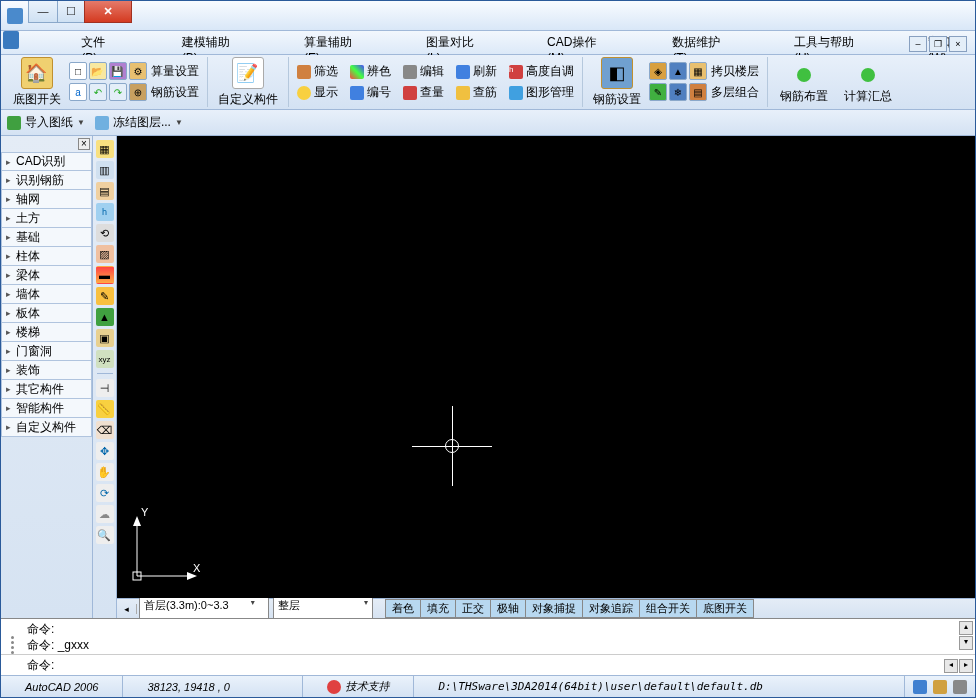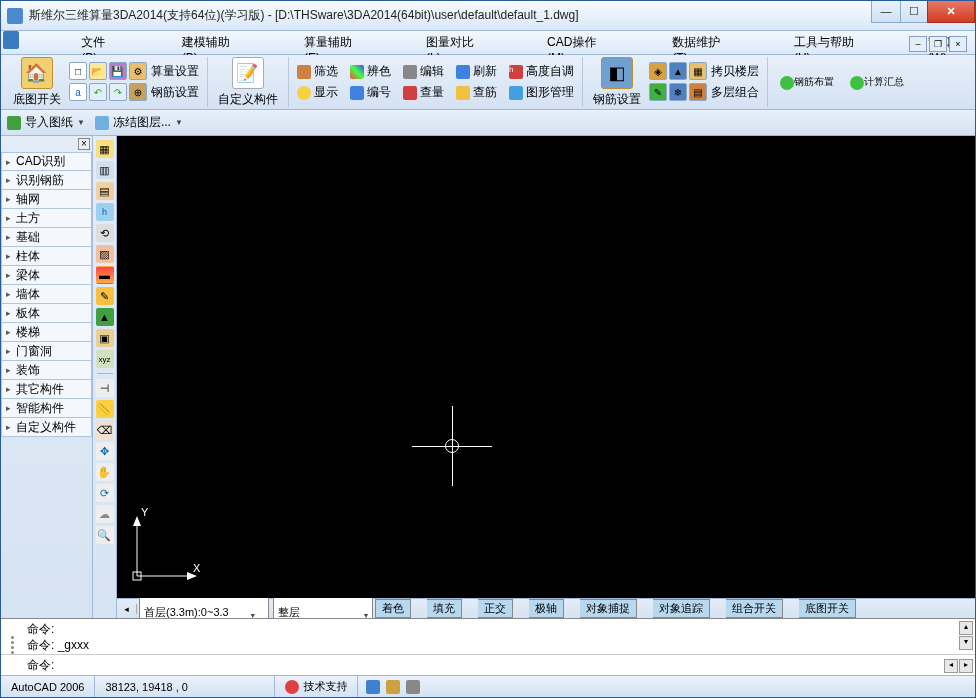--- a/index.html
+++ b/index.html
@@ -25,21 +25,21 @@
 
 .ribbon { background: linear-gradient(to bottom, #e8f0fa, #d4e2f3); border-bottom: 1px solid #a0b8d8; display: flex; align-items: stretch; padding: 2px 2px; height:55px;}
 .ribbon-group { display: flex; align-items: center; border-right: 1px solid #b5c8dd; padding: 0 4px; }
 .big-btn { display: flex; flex-direction: column; align-items: center; padding: 2px 6px; font-size: 12px; cursor: pointer; min-width:48px;}
 .big-btn .bicon { width: 32px; height: 32px; background: #f0d070; border: 1px solid #c09030; border-radius: 3px; margin-bottom: 2px; display:flex;align-items:center;justify-content:center; font-size:18px;}
 .small-row{display:flex;flex-direction:column;gap:2px;padding:2px 2px;}
 .small-btns{display:flex;gap:2px;}
 .sbtn{width:18px;height:18px;border:1px solid #8aa8ca;background:#e4eef8;border-radius:2px;cursor:pointer;font-size:10px;display:flex;align-items:center;justify-content:center;}
 .text-btn{font-size:12px;padding:1px 2px;cursor:pointer;white-space:nowrap;display:flex;align-items:center;gap:3px;}
 .ticon{width:14px;height:14px;background:#6aa0e0;border-radius:2px;display:inline-block;flex-shrink:0;}
-.dot-btn{display:flex;flex-direction:row;align-items:center;padding:2px 8px;font-size:10px;cursor:pointer;}
+.dot-btn{display:flex;flex-direction:column;align-items:center;padding:2px 8px;font-size:12px;cursor:pointer;}
 .dot{width:14px;height:14px;border-radius:50%;background:#40c040;margin:8px 0 6px;}
 
 .secondary-bar{height:26px;background:linear-gradient(to bottom,#e8f0fa,#d4e2f3);border-bottom:1px solid #a0b8d8;display:flex;align-items:center;padding:0 6px;font-size:12px;gap:10px;}
 .sec-item{display:flex;align-items:center;gap:4px;cursor:pointer;}
 .dd-arrow{font-size:8px;color:#444;}
 
 .workspace{flex:1;display:flex;overflow:hidden;position:relative;}
 
 .left-panel{width:92px;background:linear-gradient(to bottom,#e4ecf6,#d6e3f2);border-right:1px solid #a0b8d8;display:flex;flex-direction:column;font-size:12px;position:relative;}
 .panel-close{position:absolute;right:2px;top:2px;width:12px;height:12px;font-size:10px;border:1px solid #888;background:#eee;cursor:pointer;text-align:center;line-height:10px;}
@@ -60,49 +60,48 @@
 .crosshair::after{width:1px;height:80px;left:0;top:-40px;}
 .crosshair .box{width:14px;height:14px;border:1px solid #fff;border-radius:50%;position:absolute;left:-7px;top:-7px;}
 
 .ucs{position:absolute;left:12px;bottom:12px;color:#fff;font-size:11px;pointer-events:none;}
 .ucs svg{overflow:visible;}
 .ucs .y{position:absolute;left:12px;top:-8px;}
 .ucs .x{position:absolute;left:64px;top:48px;}
 
 .view-bottom{height:20px;background:linear-gradient(to bottom,#e4ecf6,#d6e3f2);display:flex;align-items:center;font-size:12px;border-top:1px solid #a0b8d8;}
 .scroll-h{flex:0 0 20px;border-right:1px solid #aaa;}
-.layer-sel{border:1px solid #888;background:#fff;padding:0 4px;height:24px;font-size:11px;margin:0 2px;display:flex;align-items:flex-end;gap:16px;}
+.layer-sel{border:1px solid #888;background:#fff;padding:0 4px;height:24px;font-size:11px;margin:0 2px;display:flex;align-items:flex-start;gap:16px;}
 .layer-sel .dd-arrow{margin-left:6px;}
-.toggle-tabs{display:flex;gap:16px;}
+.toggle-tabs{display:flex;margin-left:10px;gap:0;}
 .tog{padding:1px 6px;border:1px solid #888;background:#b8d8f0;font-size:11px;cursor:pointer;border-left:none;}
 .tog:first-child{border-left:1px solid #888;}
 
 .cmd-area{background:#fff;border-top:1px solid #888;font-family:SimSun,monospace;font-size:12px;position:relative;}
 .cmd-hist{height:36px;overflow:hidden;padding:2px 18px 2px 26px;border-bottom:1px solid #ccc;line-height:16px;}
 .cmd-line{display:flex;align-items:center;padding:2px 2px 2px 26px;height:20px;}
 .cmd-input{flex:1;border:none;outline:none;font-family:inherit;font-size:12px;}
 .cmd-grip{position:absolute;left:4px;top:4px;width:14px;height:44px;display:flex;flex-direction:column;gap:2px;align-items:center;justify-content:center;}
 .cmd-grip span{width:3px;height:3px;background:#888;border-radius:50%;}
 .cmd-scroll{position:absolute;right:2px;top:2px;width:14px;display:flex;flex-direction:column;gap:1px;}
 .cmd-sbtn{width:14px;height:14px;border:1px solid #999;background:#e8e8e8;font-size:8px;text-align:center;cursor:pointer;}
 .cmd-nav{position:absolute;right:2px;bottom:2px;display:flex;gap:1px;}
 
 .statusbar{height:22px;background:linear-gradient(to bottom,#eaf2fb,#d4e2f3);border-top:1px solid #a0b8d8;display:flex;align-items:center;font-size:11px;}
-.status-seg{padding:0 10px;border-right:1px solid #a0b8d8;height:100%;display:flex;align-items:center;}
+.status-seg{padding:0 24px;border-right:1px solid #a0b8d8;height:100%;display:flex;align-items:center;font-style:italic;}
 .status-fill{flex:1;}
 .status-icons{display:flex;gap:6px;padding:0 8px;align-items:center;}
 .si{width:14px;height:14px;background:#88a8d0;border-radius:2px;cursor:pointer;}
 </style>
 </head>
 <body>
 
 <div class="window">
   <div class="titlebar">
     <div class="app-icon"></div>
-    <div class="title">斯维尔三维算量3DA2014(支持64位)(学习版) - [D:\THSware\3DA2014(64bit)\user\default\default_1.dwg]</div>
     <div class="win-controls">
       <div class="win-btn min">—</div>
       <div class="win-btn max">☐</div>
       <div class="win-btn close">✕</div>
     </div>
   </div>
 
   <div class="menubar">
     <div class="logo"></div>
     <div class="menu-item">文件(P)</div>
@@ -402,19 +401,20 @@
     </div>
   </div>
 
   <div class="statusbar">
     <div class="status-seg">AutoCAD 2006</div>
     <div class="status-seg" style="min-width:180px">38123,  19418 ,  0</div>
     <div class="status-seg">
       <span style="width:14px;height:14px;background:#e04040;border-radius:50%;margin-right:4px;display:inline-block"></span>
       <span>技术支持</span>
     </div>
+    <div class="status-seg status-fill" style="font-family:Consolas,monospace">D:\THSware\3DA2014(64bit)\user\default\default.db</div>
     <div class="status-icons">
       <div class="si" style="background:#4080d0"></div>
       <div class="si" style="background:#d0a040"></div>
       <div class="si" style="background:#888"></div>
     </div>
   </div>
 </div>
 
 </body></html>

